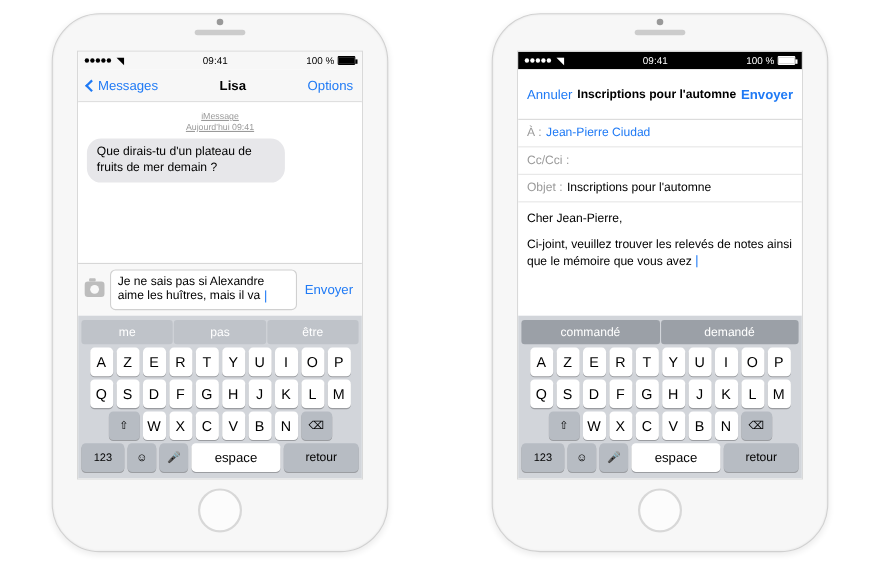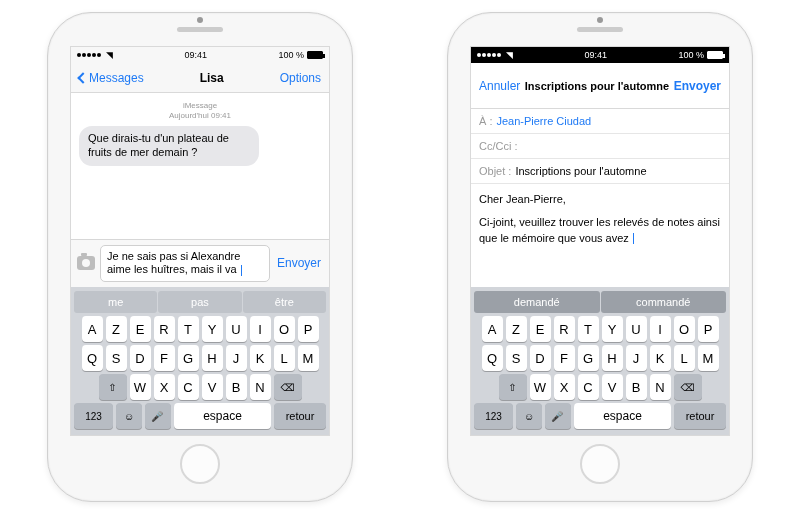--- a/index.html
+++ b/index.html
@@ -40,42 +40,42 @@
   .batt{width:16px;height:8px;border:1px solid currentColor;border-radius:1px;position:relative;}
   .batt::after{content:"";position:absolute;right:-3px;top:2px;width:2px;height:4px;background:currentColor;}
   .batt i{display:block;height:100%;background:currentColor;width:100%;}
   
   .navbar { height:30px; background:#f7f7f7; border-bottom:1px solid #d9d9d9; display:flex; align-items:center; justify-content:space-between; padding:0 8px; font-size:12px;}
   .navbar .link{ color:#1f7af5; display:flex;align-items:center;}
   .navbar .title{ font-weight:600; color:#000;}
   .chev { width:8px;height:8px;border-left:2px solid #1f7af5;border-bottom:2px solid #1f7af5; transform:rotate(45deg); margin-right:2px;}
   
   .conv { flex:1; background:#fff; padding:6px 8px; font-size:11px; overflow:hidden;}
-  .conv .meta{ text-align:center; font-size:8px; color:#9a9a9a; line-height:1.2; margin:2px 0 6px;}
+  .conv .meta{ text-align:center; font-size:8px; color:#9a9a9a; line-height:1.2; margin:2px 0 6px;text-decoration:underline;}
   .bubble-in{ background:#e7e7ea; color:#000; border-radius:13px; padding:6px 9px; max-width:180px; font-size:11px; line-height:1.25;}
   
   .compose{ display:flex; align-items:center; gap:5px; padding:5px 6px; border-top:1px solid #d7d7d7; background:#f8f8f8;}
   .cam{ width:18px;height:14px;background:#bdbdbd;border-radius:3px;position:relative;}
   .cam::before{content:"";position:absolute;top:-3px;left:4px;width:6px;height:3px;background:#bdbdbd;border-radius:1px;}
   .cam::after{content:"";position:absolute;top:3px;left:5px;width:8px;height:8px;border-radius:50%;background:#f8f8f8;}
   .msgfield{ flex:1; background:#fff; border:1px solid #d0d0d0; border-radius:5px; padding:4px 6px; font-size:11px; color:#000; min-height:30px; line-height:1.25;}
   .msgfield .cursor, .body-area .cursor{ display:inline-block;width:1px;height:11px;background:#1f7af5;vertical-align:middle;margin-left:1px;}
   .sendbtn{ color:#1f7af5; font-size:12px; padding:0 2px;}
   
   .kbd { background:#d2d5da; padding:4px 3px 3px; }
   .predict{ display:flex; gap:1px; margin-bottom:3px;}
   .predict div{ flex:1; background:#bfc3c9; color:#fff; text-align:center; font-size:11px; padding:5px 0; border-radius:3px;}
   .dark-kbd .predict div{ background:#9ba0a7; }
   .krow{ display:flex; gap:3px; margin-bottom:3px; justify-content:center;}
   .key{ background:#fff; border-radius:4px; box-shadow:0 1px 0 #9b9da1; width:21px; height:26px; display:flex;align-items:center;justify-content:center; font-size:13px; color:#000;}
   .key.fn{ background:#b7bcc3; color:#000; font-size:10px;}
   .key.shift{ width:28px;}
   .key.del{ width:28px;}
   .key.space{ flex:1; font-size:12px;}
-  .key.ret{ width:52px; font-size:11px;}
+  .key.ret{ width:68px; font-size:11px;}
   .key.n123{ width:39px;}
   .key.emoji,.key.mic{ width:26px;}
   
   .mail-nav{ height:46px;display:flex;align-items:center;justify-content:space-between;padding:0 8px;border-bottom:1px solid #d9d9d9;font-size:12px;background:#fff;}
   .mail-nav .c{color:#1f7af5;}
   .mail-nav .t{font-weight:600;color:#000;font-size:11px; flex:1; text-align:center; padding:0 4px; white-space:nowrap; overflow:hidden; text-overflow:ellipsis;}
   .mail-body{flex:1; font-size:11px;color:#000;}
   .mrow{ padding:6px 8px; border-bottom:1px solid #e6e6e6; display:flex; gap:4px;}
   .mrow .lbl{ color:#9a9a9a;}
   .mrow .val{ color:#1f7af5;}
@@ -217,22 +217,22 @@
         <span>Inscriptions pour l'automne</span>
       </div>
       <div class="body-area">
         <div>Cher Jean-Pierre,</div>
         <div style="height:8px"></div>
         <span>Ci-joint, veuillez trouver les relevés de notes ainsi que le mémoire que vous avez </span><span class="cursor"></span>
       </div>
     </div>
     <div class="kbd dark-kbd">
       <div class="predict">
+        <div>commandé</div>
         <div>demandé</div>
-        <div>commandé</div>
       </div>
       <div class="krow">
           <div class="key">A</div>
           <div class="key">Z</div>
           <div class="key">E</div>
           <div class="key">R</div>
           <div class="key">T</div>
           <div class="key">Y</div>
           <div class="key">U</div>
           <div class="key">I</div>

